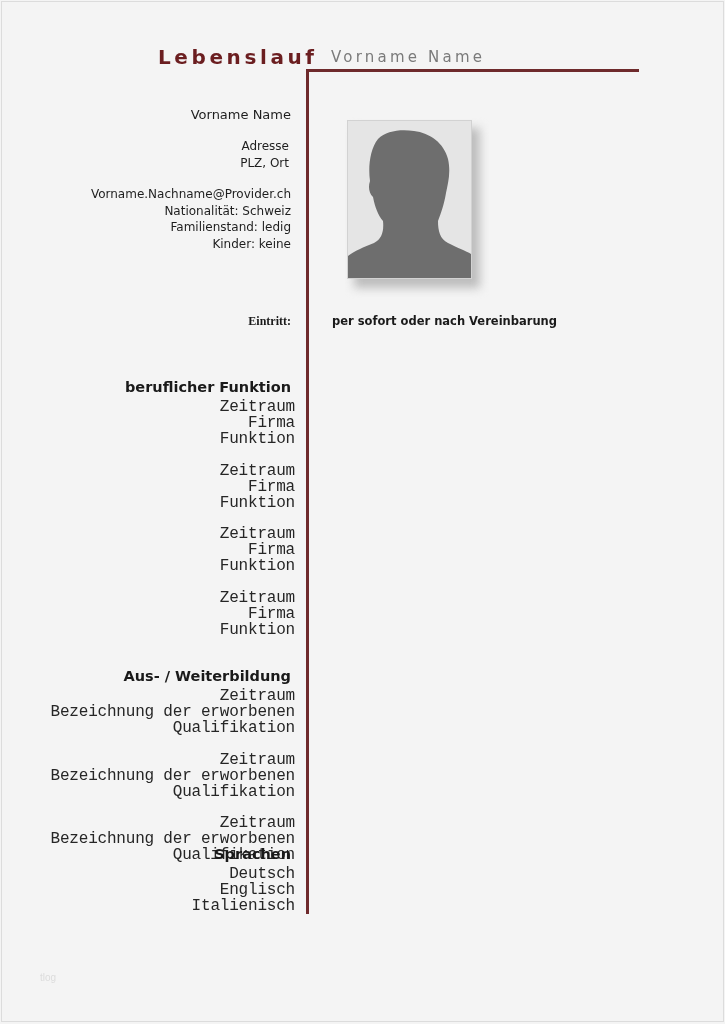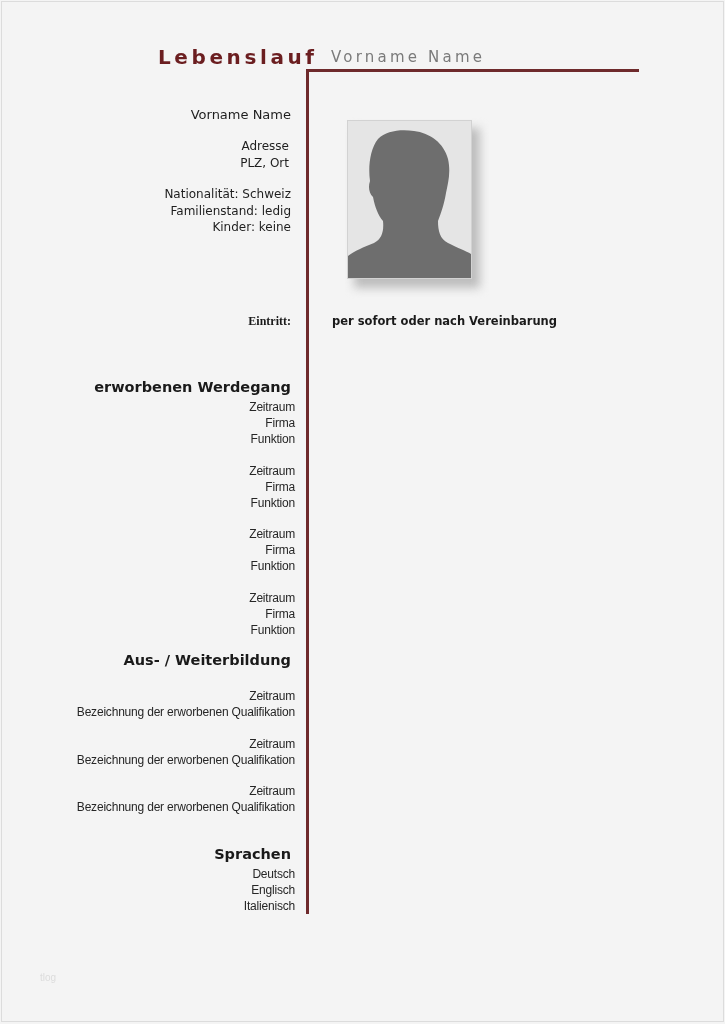--- a/index.html
+++ b/index.html
@@ -24,21 +24,21 @@
     .vline { position: absolute; left: 306px; top: 69px; width: 3px; height: 845px; background: #6e2a2c; }
     .right { position: absolute; text-align: right; white-space: nowrap; }
     .cal { font-family: "DejaVu Sans", sans-serif; font-size: 12px; line-height: 16.5px; color: #1e1e1e; }
     .name { right: 434px; top: 107px; font-size: 13px; }
     .name b { font-weight: normal; margin-top: 32px; }
     .addr { right: 436px; top: 138px; }
     .contact { right: 434px; top: 186px; }
     .section-head {
       font-family: "DejaVu Sans", sans-serif; font-weight: bold; font-size: 14.5px; color: #1a1a1a;
     }
-    .narrow { font-family: Liberation Sans, sans-serif; font-size: 12px; line-height: 16px; color: #262626; letter-spacing: -0.2px; }
+    .narrow { font-family: Liberation Mono, monospace; font-size: 16px; line-height: 16px; color: #262626; letter-spacing: -0.2px; }
     .eintritt-label { position: absolute; right: 434px; top: 314px; font-family: Liberation Serif, serif; font-weight: bold; font-size: 12px; text-align: right; }
     .eintritt-value { position: absolute; left: 332px; top: 314px; font-family: "DejaVu Sans", sans-serif; font-weight: bold; font-size: 11.5px; }
     .photo-shadow { position: absolute; left: 354px; top: 128px; width: 126px; height: 160px; background: #bdbdbd; filter: blur(5px); }
     .photo { position: absolute; left: 347px; top: 120px; width: 123px; height: 157px; background: #e5e5e5; border: 1px solid #d2d2d2; overflow: hidden; }
     .block { position: absolute; right: 430px; }
     .entry { margin-bottom: 15.5px; }
     .watermark { position: absolute; left: 40px; top: 972px; font-size: 10px; color: #dcdcdc; }
   </style>
 </head>
 <body>
@@ -54,36 +54,37 @@
   <span>Vorname</span>
   <b>Name</b>
 </div>
 
 <div class="right cal addr">
   <div>Adresse</div>
   <div>PLZ, Ort</div>
 </div>
 
 <div class="right cal contact">
+  <div>Vorname.Nachname@Provider.ch</div>
   <div>Nationalität: Schweiz</div>
   <div>Familienstand: ledig</div>
   <div>Kinder: keine</div>
 </div>
 
 <div class="photo-shadow"></div>
 <div class="photo">
   <svg width="123" height="157" viewBox="0 0 123 157">
     <path fill="#6e6e6e" d="M30 18 C38 10 52 8 66 10 C82 12 96 22 100 38 C103 52 100 62 98 72 C96 84 93 92 90 100 C90 110 92 118 100 122 C110 127 118 130 123 133 L123 157 L0 157 L0 135 C6 130 16 126 26 122 C34 118 36 110 35 100 C30 94 27 86 25 76 C21 72 20 66 22 60 C20 46 22 28 30 18 Z"></path>
   </svg>
 </div>
 
 <div class="eintritt-label">Eintritt:</div>
 <div class="eintritt-value">per sofort oder nach Vereinbarung</div>
 
-<div class="right section-head" style="right:434px; top:379px;">erworbenen Werdegang</div>
+<div class="right section-head" style="right:434px; top:379px;">beruflicher Funktion</div>
 <div class="block narrow" style="top:399px;">
   <div class="entry right-align" style="text-align:right;">
     <div>Zeitraum</div>
     <div>Firma</div>
     <div>Funktion</div>
   </div>
   <div class="entry" style="text-align:right;">
     <div>Zeitraum</div>
     <div>Firma</div>
     <div>Funktion</div>
@@ -93,21 +94,21 @@
     <div>Firma</div>
     <div>Funktion</div>
   </div>
   <div class="entry" style="text-align:right;">
     <div>Zeitraum</div>
     <div>Firma</div>
     <div>Funktion</div>
   </div>
 </div>
 
-<div class="right section-head" style="right:434px; top:652px;text-align:right;">Aus- / Weiterbildung</div>
+<div class="right section-head" style="right:434px; top:668px;text-align:right;">Aus- / Weiterbildung</div>
 <div class="block narrow" style="top:688px; text-align:right;">
   <div class="entry">
     <div>Zeitraum</div>
     <div>Bezeichnung der erworbenen Qualifikation</div>
   </div>
   <div class="entry">
     <div>Zeitraum</div>
     <div>Bezeichnung der erworbenen Qualifikation</div>
   </div>
   <div class="entry">

